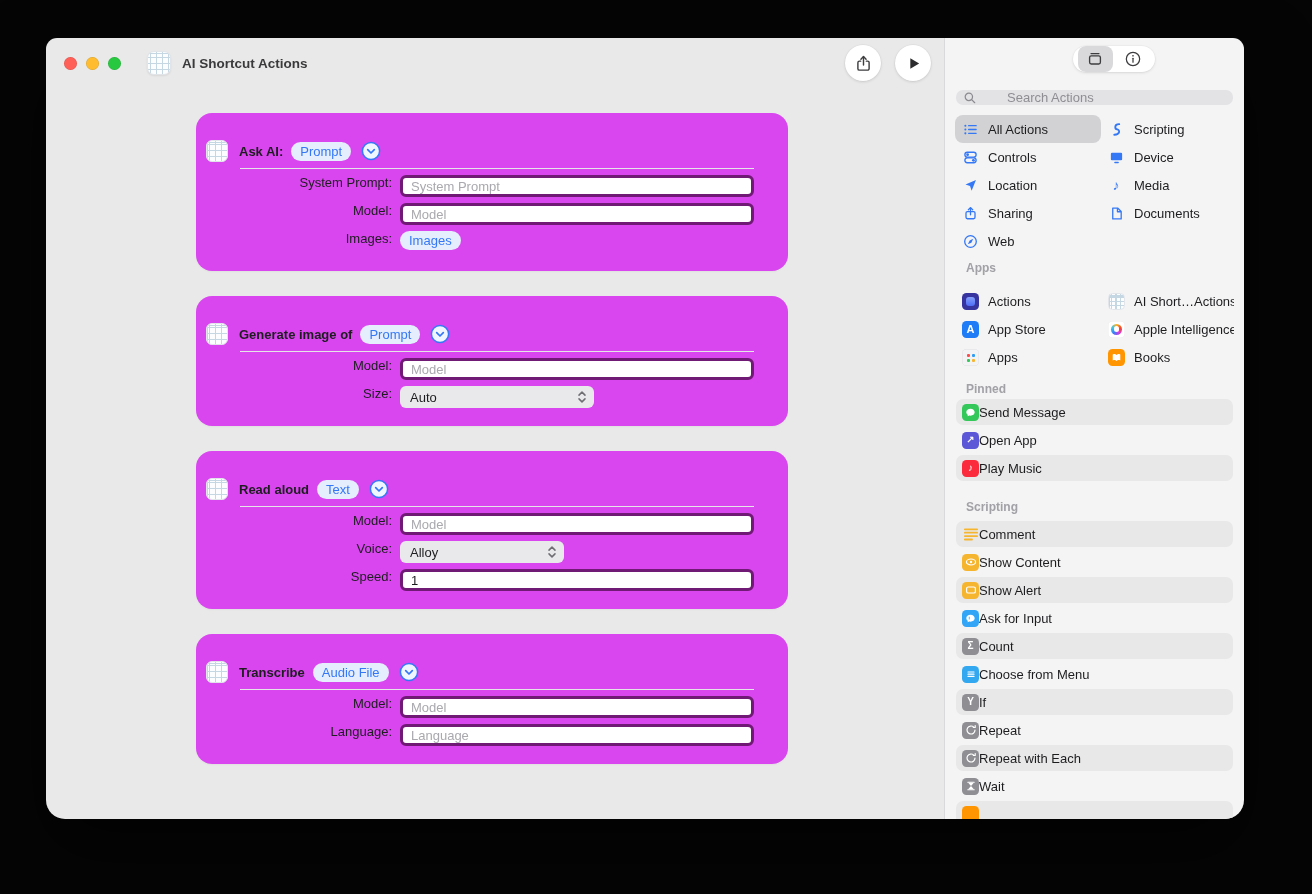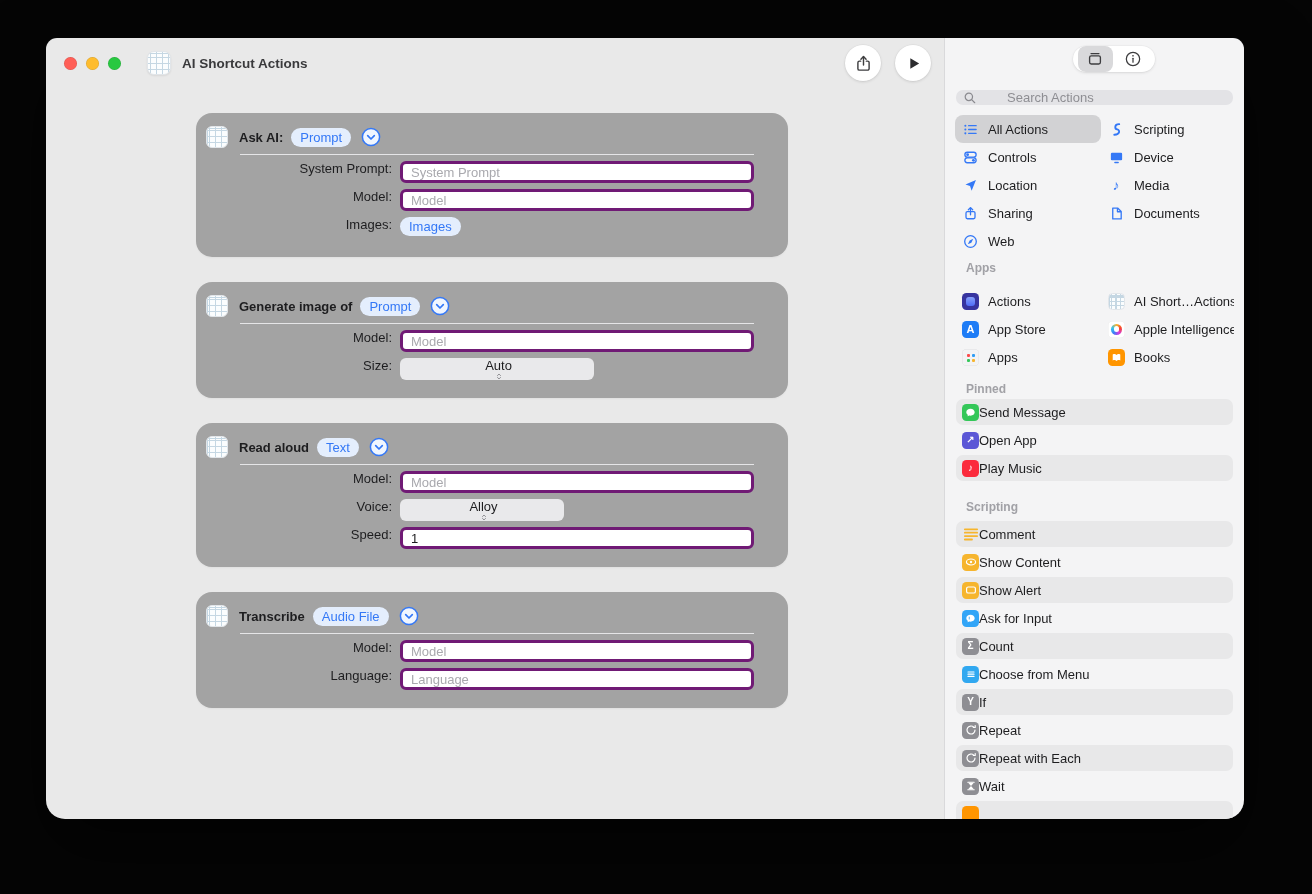--- a/index.html
+++ b/index.html
@@ -25,41 +25,41 @@
   .grid-17 { width:17px; height:17px; border-radius:4.5px;
     background-size:auto; background-image:repeating-linear-gradient(0deg,#c5d7e3 0 1px,transparent 1px 4.5px),
     repeating-linear-gradient(90deg,#c5d7e3 0 1px,transparent 1px 4.5px); }
   .wtitle { margin-left:11px; font-size:13.5px; font-weight:700; color:#3a3a3c; }
   .tb-actions { margin-left:auto; display:flex; gap:14px; }
   .circle-btn { width:36px; height:36px; border-radius:50%; background:#fff;
     display:flex; align-items:center; justify-content:center;
     box-shadow:0 0 0 .5px rgba(0,0,0,.05), 0 1px 3px rgba(0,0,0,.12); cursor:pointer; }
 
   .cards { margin:25px 0 0 150px; width:592px; }
-  .card { background:#a3a3a3; border-radius:16px; padding-top:12px;
+  .card { background:#d946ef; border-radius:16px; padding-top:26px;
     box-shadow:0 1px 2px rgba(0,0,0,.04); }
   .card + .card { margin-top:25px; }
   .card-h { display:flex; align-items:center; height:24px; padding-left:10px; }
   .card-title { margin-left:11px; font-size:13px; font-weight:700; color:#1d1d1f; }
   .pill { background:#e4eefd; color:#3478f6; border-radius:11px; padding:3px 9px;
     font-size:13px; line-height:13px; white-space:nowrap; cursor:pointer; }
   .card-h .pill { margin-left:8px; }
   .chev-circle { margin-left:10px; width:20px; height:20px; cursor:pointer; }
   .card-div { height:1px; background:#e5e5e7; margin:5px 34px 0 44px; }
   .rows { padding:6px 34px 12px 0; }
   .row { height:28px; display:flex; align-items:flex-start; }
   .row-label { flex:0 0 196px; text-align:right; font-size:13px; color:#1d1d1f; }
   .row-ctl { margin-left:8px; flex:1; display:flex; align-items:center; }
   .field { width:100%; height:22px; border:3px solid #701a75; border-radius:6px;
     background:#fff; padding:0 8px; font-size:13px; color:#1d1d1f; outline:none;
     font-family:"Liberation Sans","DejaVu Sans",sans-serif; }
   .field::placeholder { color:#a9a9ae; }
   .dropdown { height:22px; background:#e9e9eb; border-radius:6px; display:flex;
     align-items:center; justify-content:space-between; padding:0 7px 0 10px;
-    font-size:13px; color:#1d1d1f; cursor:pointer;flex-direction:column; }
+    font-size:13px; color:#1d1d1f; cursor:pointer; }
   .dd-auto { width:194px; } .dd-alloy { width:164px; }
 
   
   .sidebar { width:300px; background:#f4f4f5; border-left:1px solid #d9d9db;
     display:flex; flex-direction:column; overflow:hidden; }
   .seg { margin:8px 0 0 128px; width:82px; height:34px; background:#fff; border-radius:17px;
     display:flex; align-items:center; justify-content:center; gap:3px;
     box-shadow:0 0 0 .5px rgba(0,0,0,.04), 0 1px 3px rgba(0,0,0,.1); }
   .seg-btn { width:35px; height:26px; border-radius:8px; display:flex;
     align-items:center; justify-content:center; cursor:pointer; }

